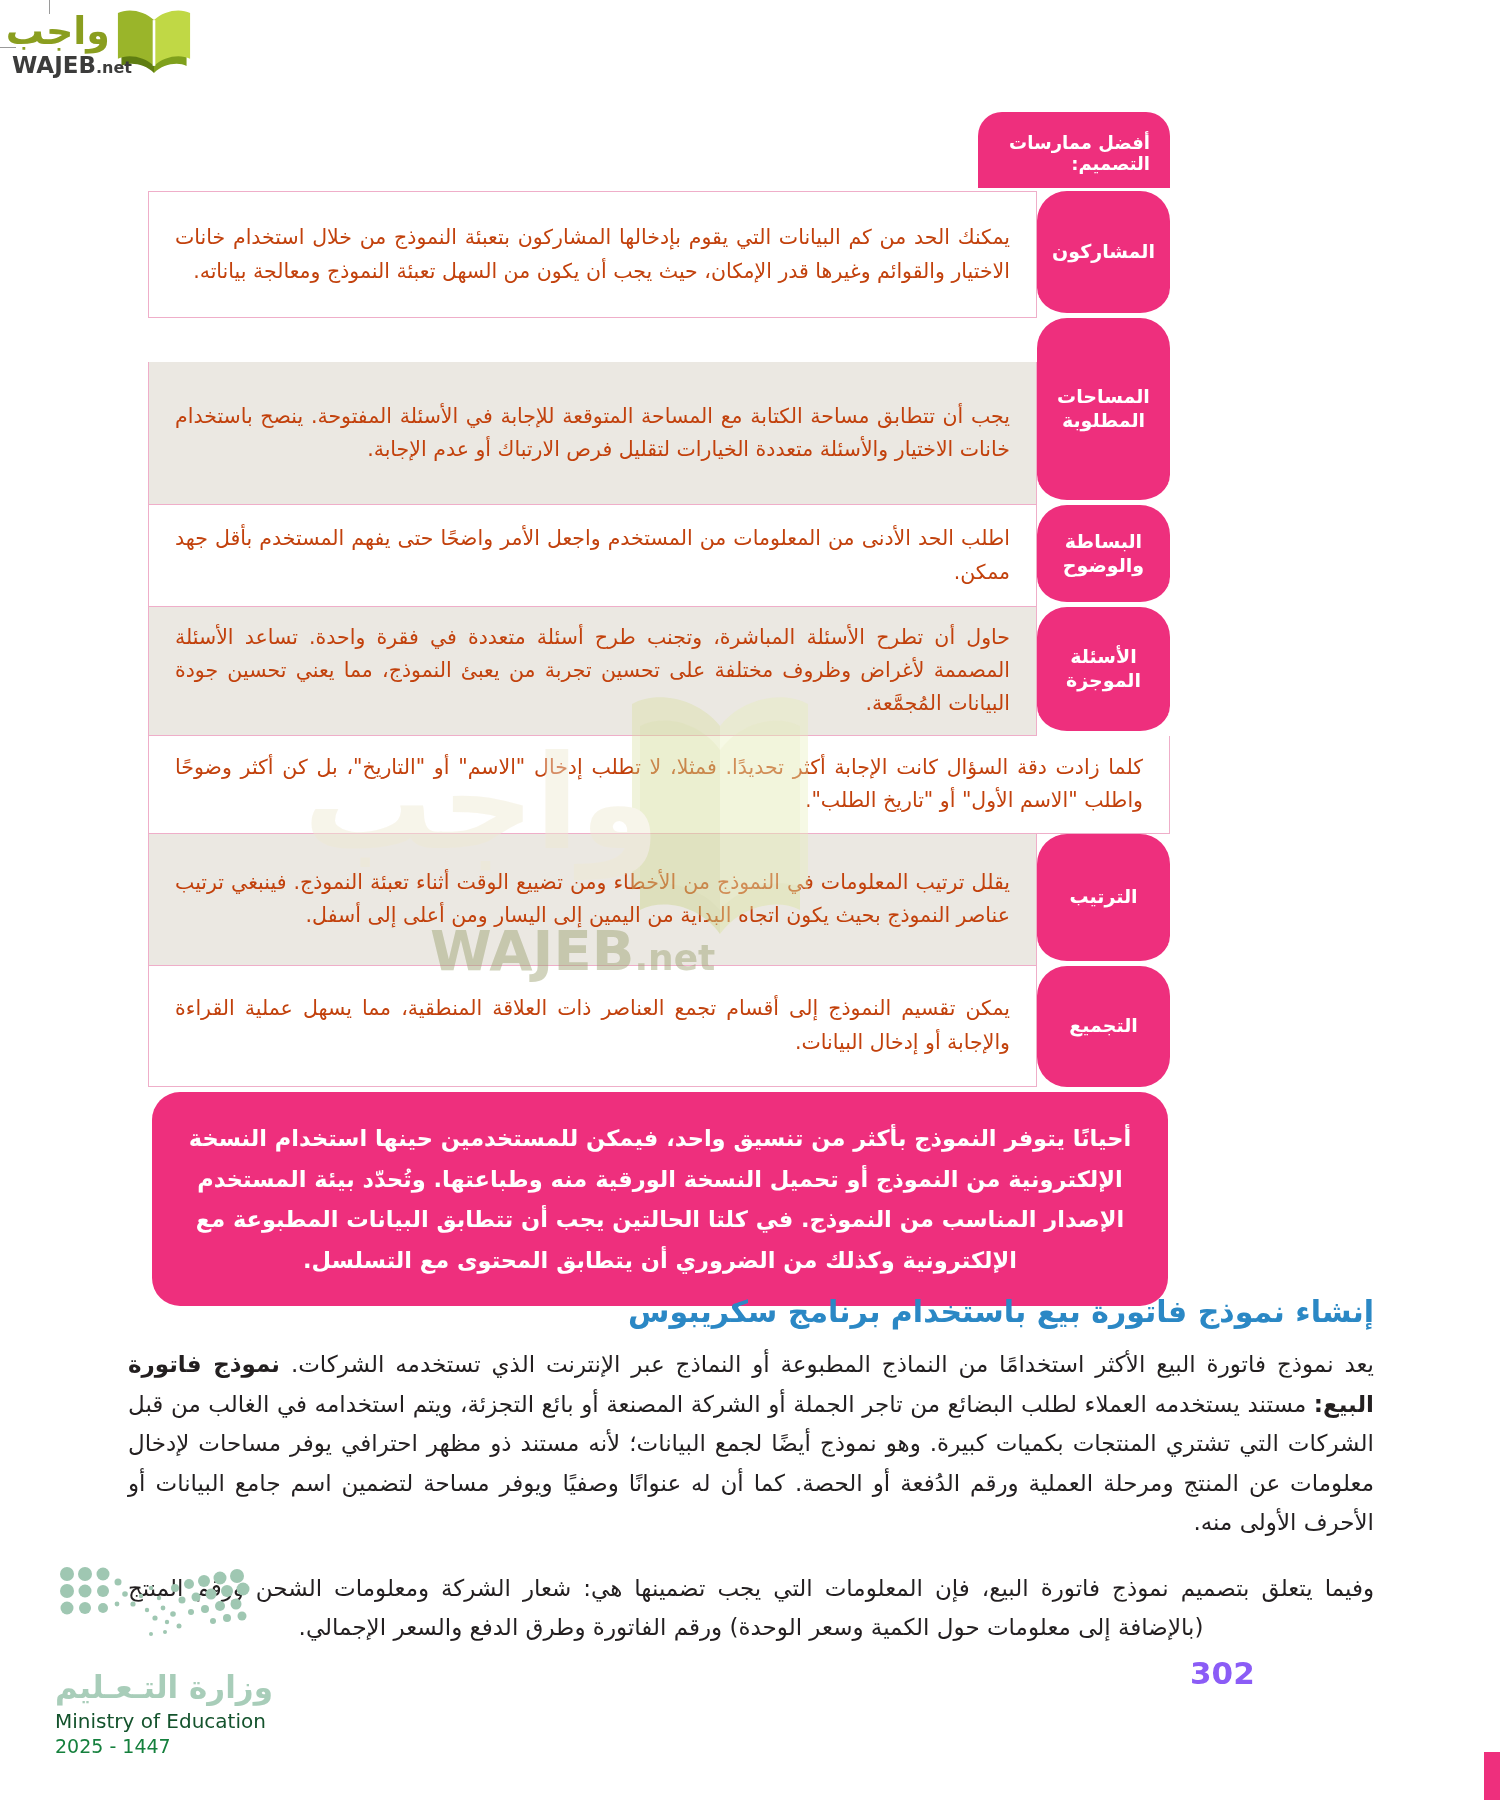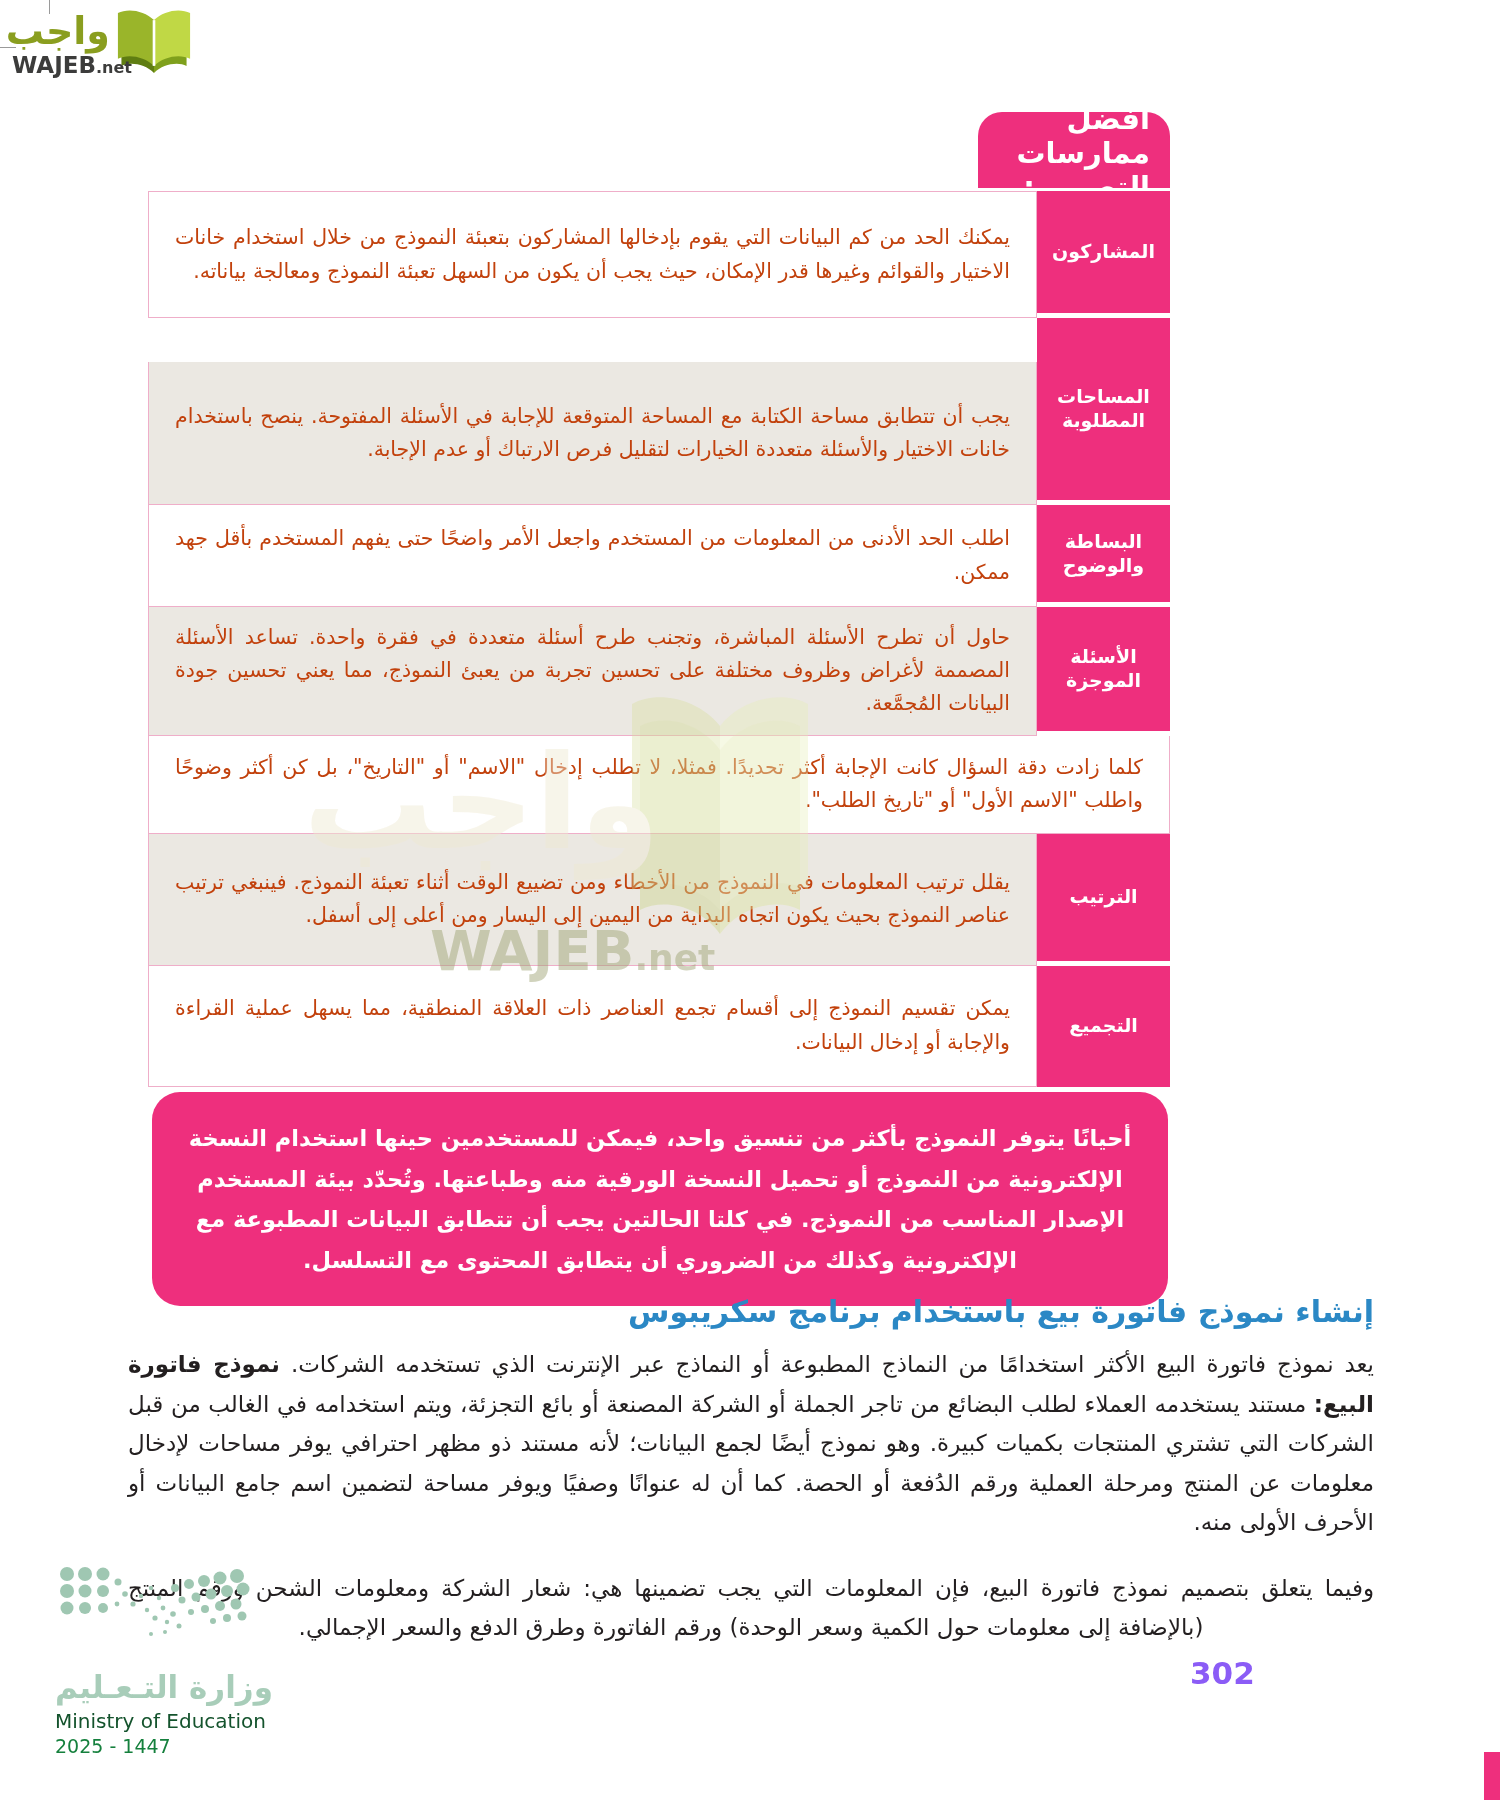--- a/index.html
+++ b/index.html
@@ -20,29 +20,29 @@
   .wajeb-ar { position:absolute; left:8px; top:8px; width:92px; text-align:center;
               font-size:38px; font-weight:bold; color:#8a9e1f; direction:rtl; line-height:1; }
   .wajeb-en { position:absolute; left:2px; top:48px; width:104px; text-align:center;
               font-size:23px; font-weight:bold; color:#3c3c3b; letter-spacing:0; }
   .wajeb-en .net { font-size:16px; }
 
   
   .bp-section { position:absolute; left:148px; top:112px; width:1022px; direction:rtl; }
   .bp-tab {
     width:192px; height:76px; background:#ee2f7d; border-radius:24px 24px 0 0;
-    color:#fff; font-weight:bold; font-size:29px;
+    color:#fff; font-weight:bold; font-size:18px;
     display:flex; align-items:center; padding:6px 20px 0 8px;
   }
   .bp-rows { margin-top:3px; }
   .bp-row { display:flex; }
   .bp-label {
     width:133px; flex:0 0 133px; background:#ee2f7d; color:#ffffff;
     font-weight:bold; font-size:19px; text-align:center; line-height:1.25;
-    display:flex; align-items:center; justify-content:center; padding:20px 6px;
+    display:flex; align-items:center; justify-content:center; padding:20px 6px;border-radius:30px;
   }
   .bp-row:not(:last-child) .bp-label { border-bottom:5px solid #ffffff; }
   .bp-content {
     flex:1; background:#ffffff; color:#c2410c; font-size:20.5px; line-height:1.62;
     padding:14px 26px; text-align:justify; direction:rtl;
     display:flex; align-items:center;
     border:1.5px solid #efaec9; border-top:none;
   }
   .bp-row:first-child .bp-content { border-top:1.5px solid #efaec9; }
   .bp-row:nth-child(even) .bp-content { background:#ebe8e2; }

